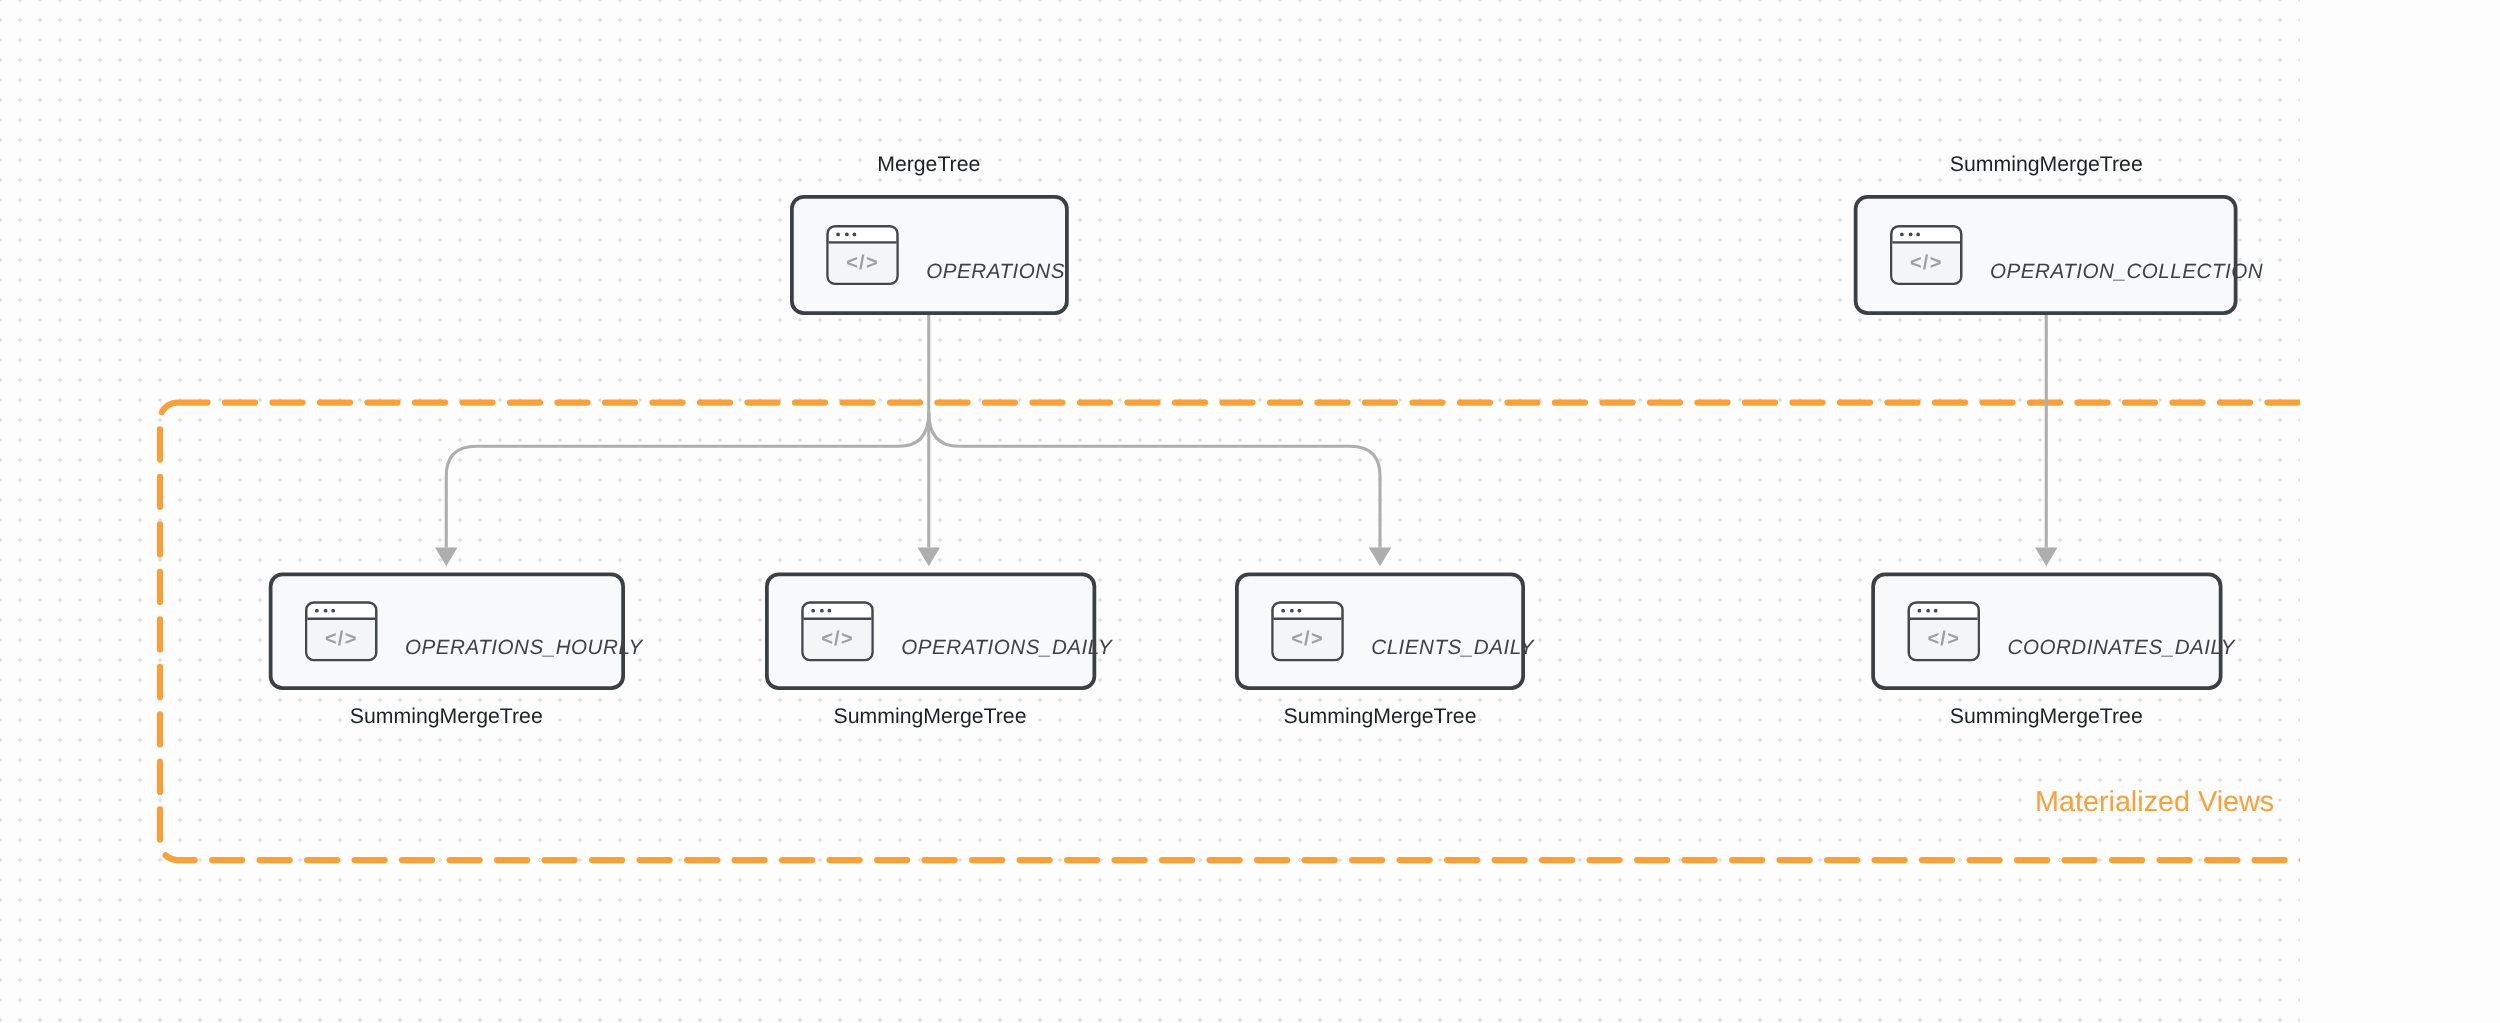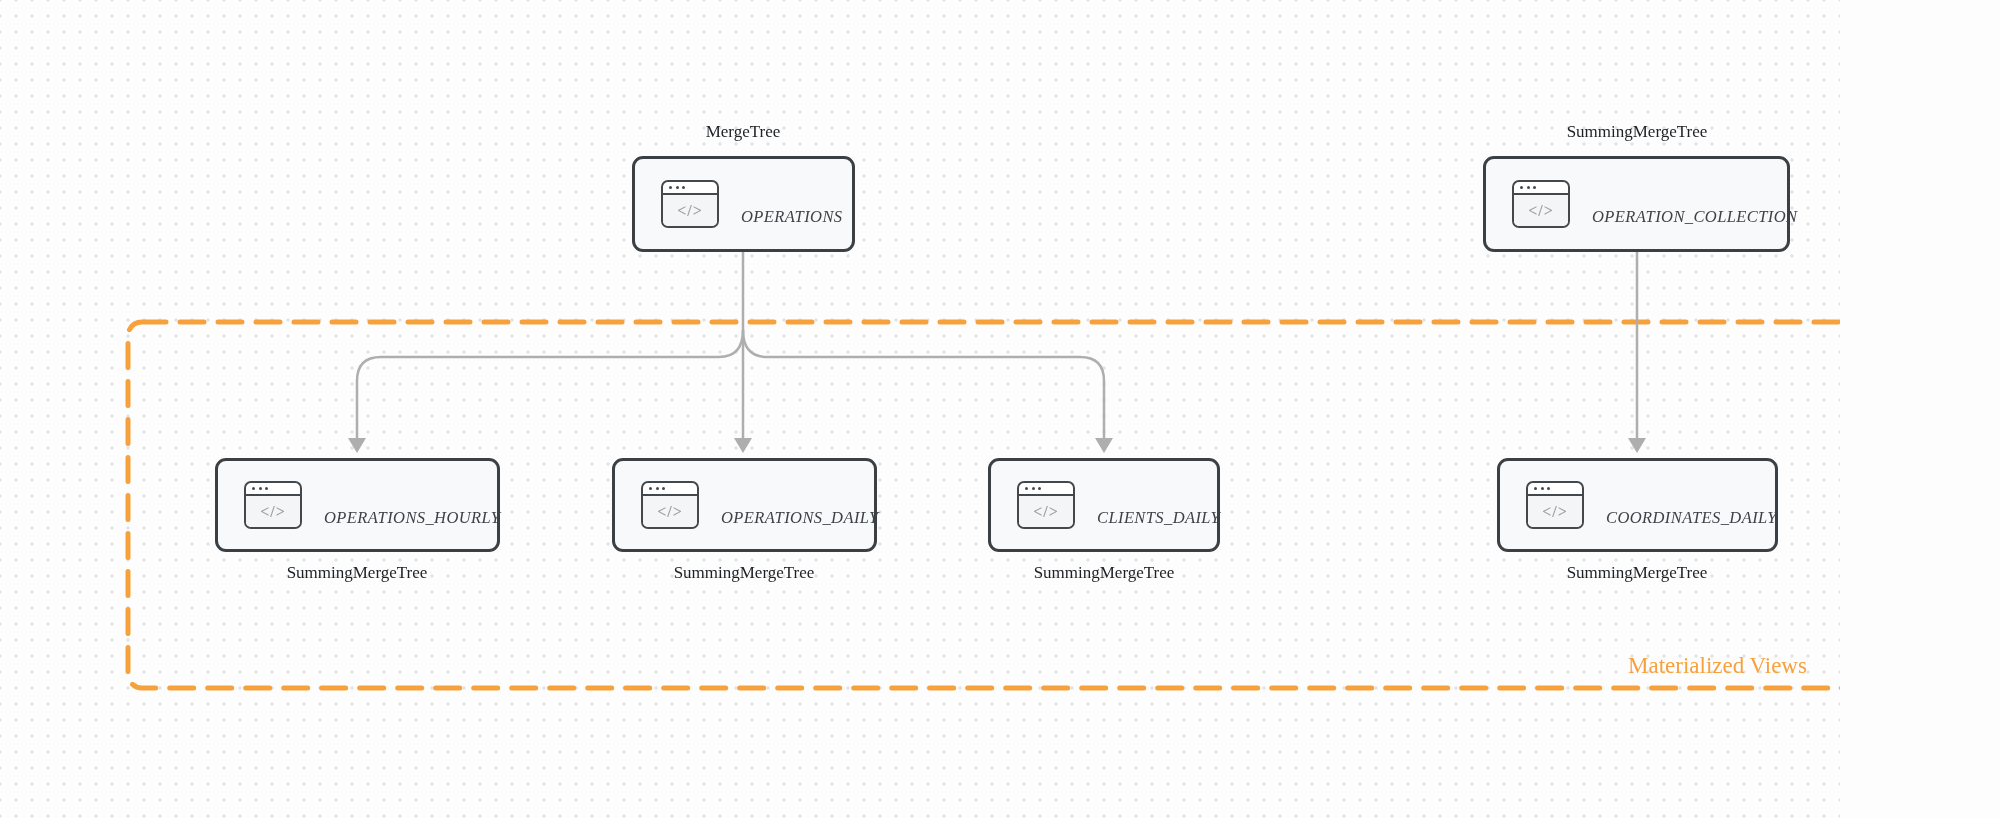--- a/index.html
+++ b/index.html
@@ -8,21 +8,20 @@
     background:#fdfdfd;
   }
   .canvas{
     position:relative;
     width:1840px;height:818px;
     overflow:hidden;
     background-color:#fdfdfd;
     background-image:radial-gradient(circle,#e3e3e6 1.5px, transparent 1.7px);
     background-size:16px 16px;
     background-position:8px 8px;
-    font-family:Liberation Serif, serif;
   }
   svg.edges{position:absolute;left:0;top:0;width:2000px;height:818px;pointer-events:none;}
 
   .node{
     position:absolute;
     box-sizing:border-box;
     height:96px;
     background:#f8f9fa;
     border:3px solid #3b4045;
     border-radius:11px;
@@ -73,21 +72,20 @@
     font-size:16px;
     letter-spacing:1px;
   }
   .group-label{
     position:absolute;
     left:1628px;top:628px;
     font-size:23px;
     font-weight:500;
     color:#f7a13c;
     white-space:nowrap;
-    margin-top:25px;
   }
 </style>
 </head>
 <body>
 
 <div class="canvas">
 
   <svg class="edges" viewBox="0 0 2000 818">
 
     <rect x="128" y="322" width="1744" height="366" rx="14" fill="none" stroke="#f7a13c" stroke-width="5" stroke-dasharray="24 14" stroke-linecap="round"></rect>

